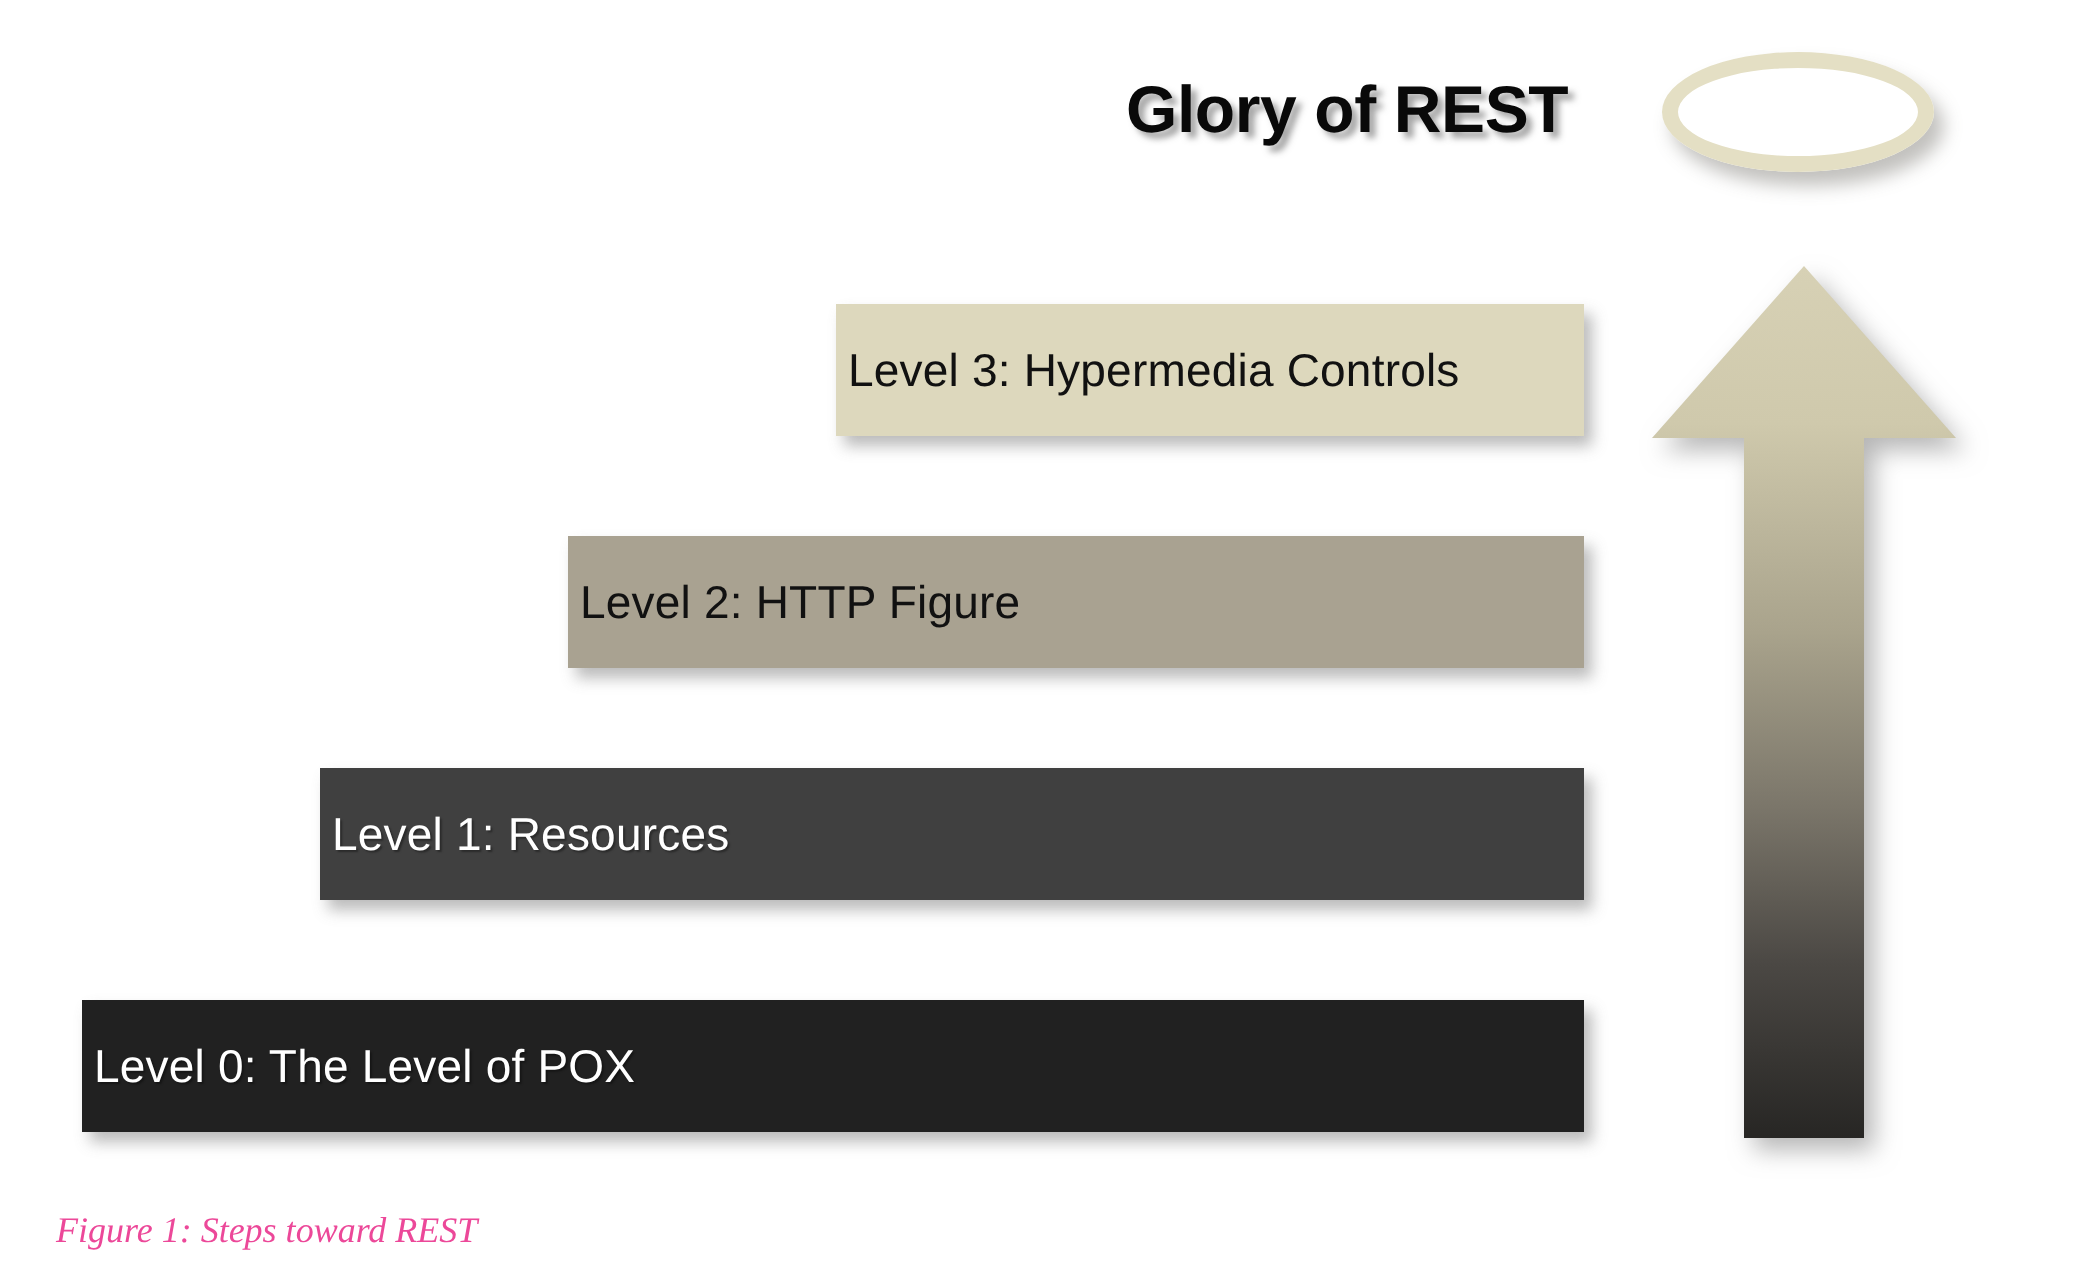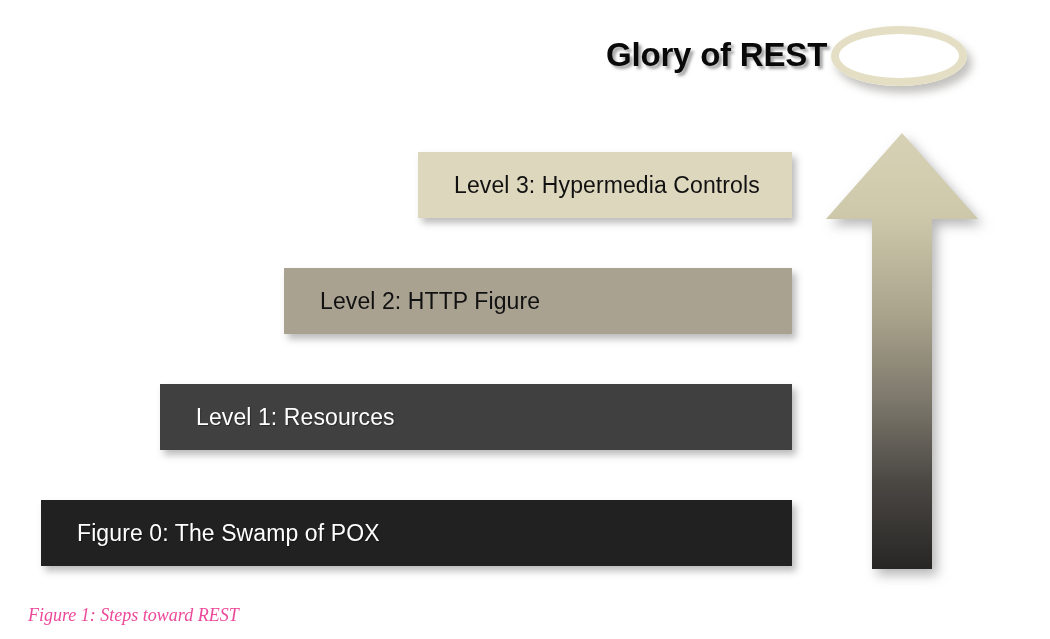--- a/index.html
+++ b/index.html
@@ -29,21 +29,20 @@
   .glory-title {
     position: absolute;
     left: 563px;
     top: 36px;
     font-size: 33px;
     font-weight: bold;
     color: #090909;
     letter-spacing: -0.2px;
     white-space: nowrap;
     text-shadow: 3px 3px 3px rgba(90,90,90,0.55);
-    margin-left: 43px;
   }
 
   
   .halo {
     position: absolute;
     left: 831px;
     top: 26px;
     width: 136px;
     height: 60px;
     border-radius: 50%;
@@ -66,21 +65,21 @@
     position: absolute;
     height: 66px;
     display: flex;
     align-items: center;
     box-shadow: 4px 5px 7px rgba(105,105,105,0.45);
   }
   .step-label {
     font-size: 23px;
     font-weight: normal;
     white-space: nowrap;
-    padding-left: 36px;
+    padding-left: 6px;
     letter-spacing: 0.1px;
   }
   .step-dark-text { color: #111111; }
   .step-light-text {
     color: #ffffff;
     text-shadow: 1px 1px 1px rgba(0,0,0,0.35);
   }
 
   #step-level3 { left: 418px; top: 152px; width: 374px; background: #ddd8bd; }
   #step-level2 { left: 284px; top: 268px; width: 508px; background: #a9a291; }
@@ -141,18 +140,18 @@
 
   <div class="step-bar" id="step-level2">
     <span class="step-label step-dark-text">Level 2: HTTP Figure</span>
   </div>
 
   <div class="step-bar" id="step-level1">
     <span class="step-label step-light-text">Level 1: Resources</span>
   </div>
 
   <div class="step-bar" id="step-level0">
-    <span class="step-label step-light-text">Figure 0: The Swamp of POX</span>
+    <span class="step-label step-light-text">Level 0: The Level of POX</span>
   </div>
 
   <div class="figure-caption">Figure 1: Steps toward REST</div>
 
 </div>
 
 </body></html>

